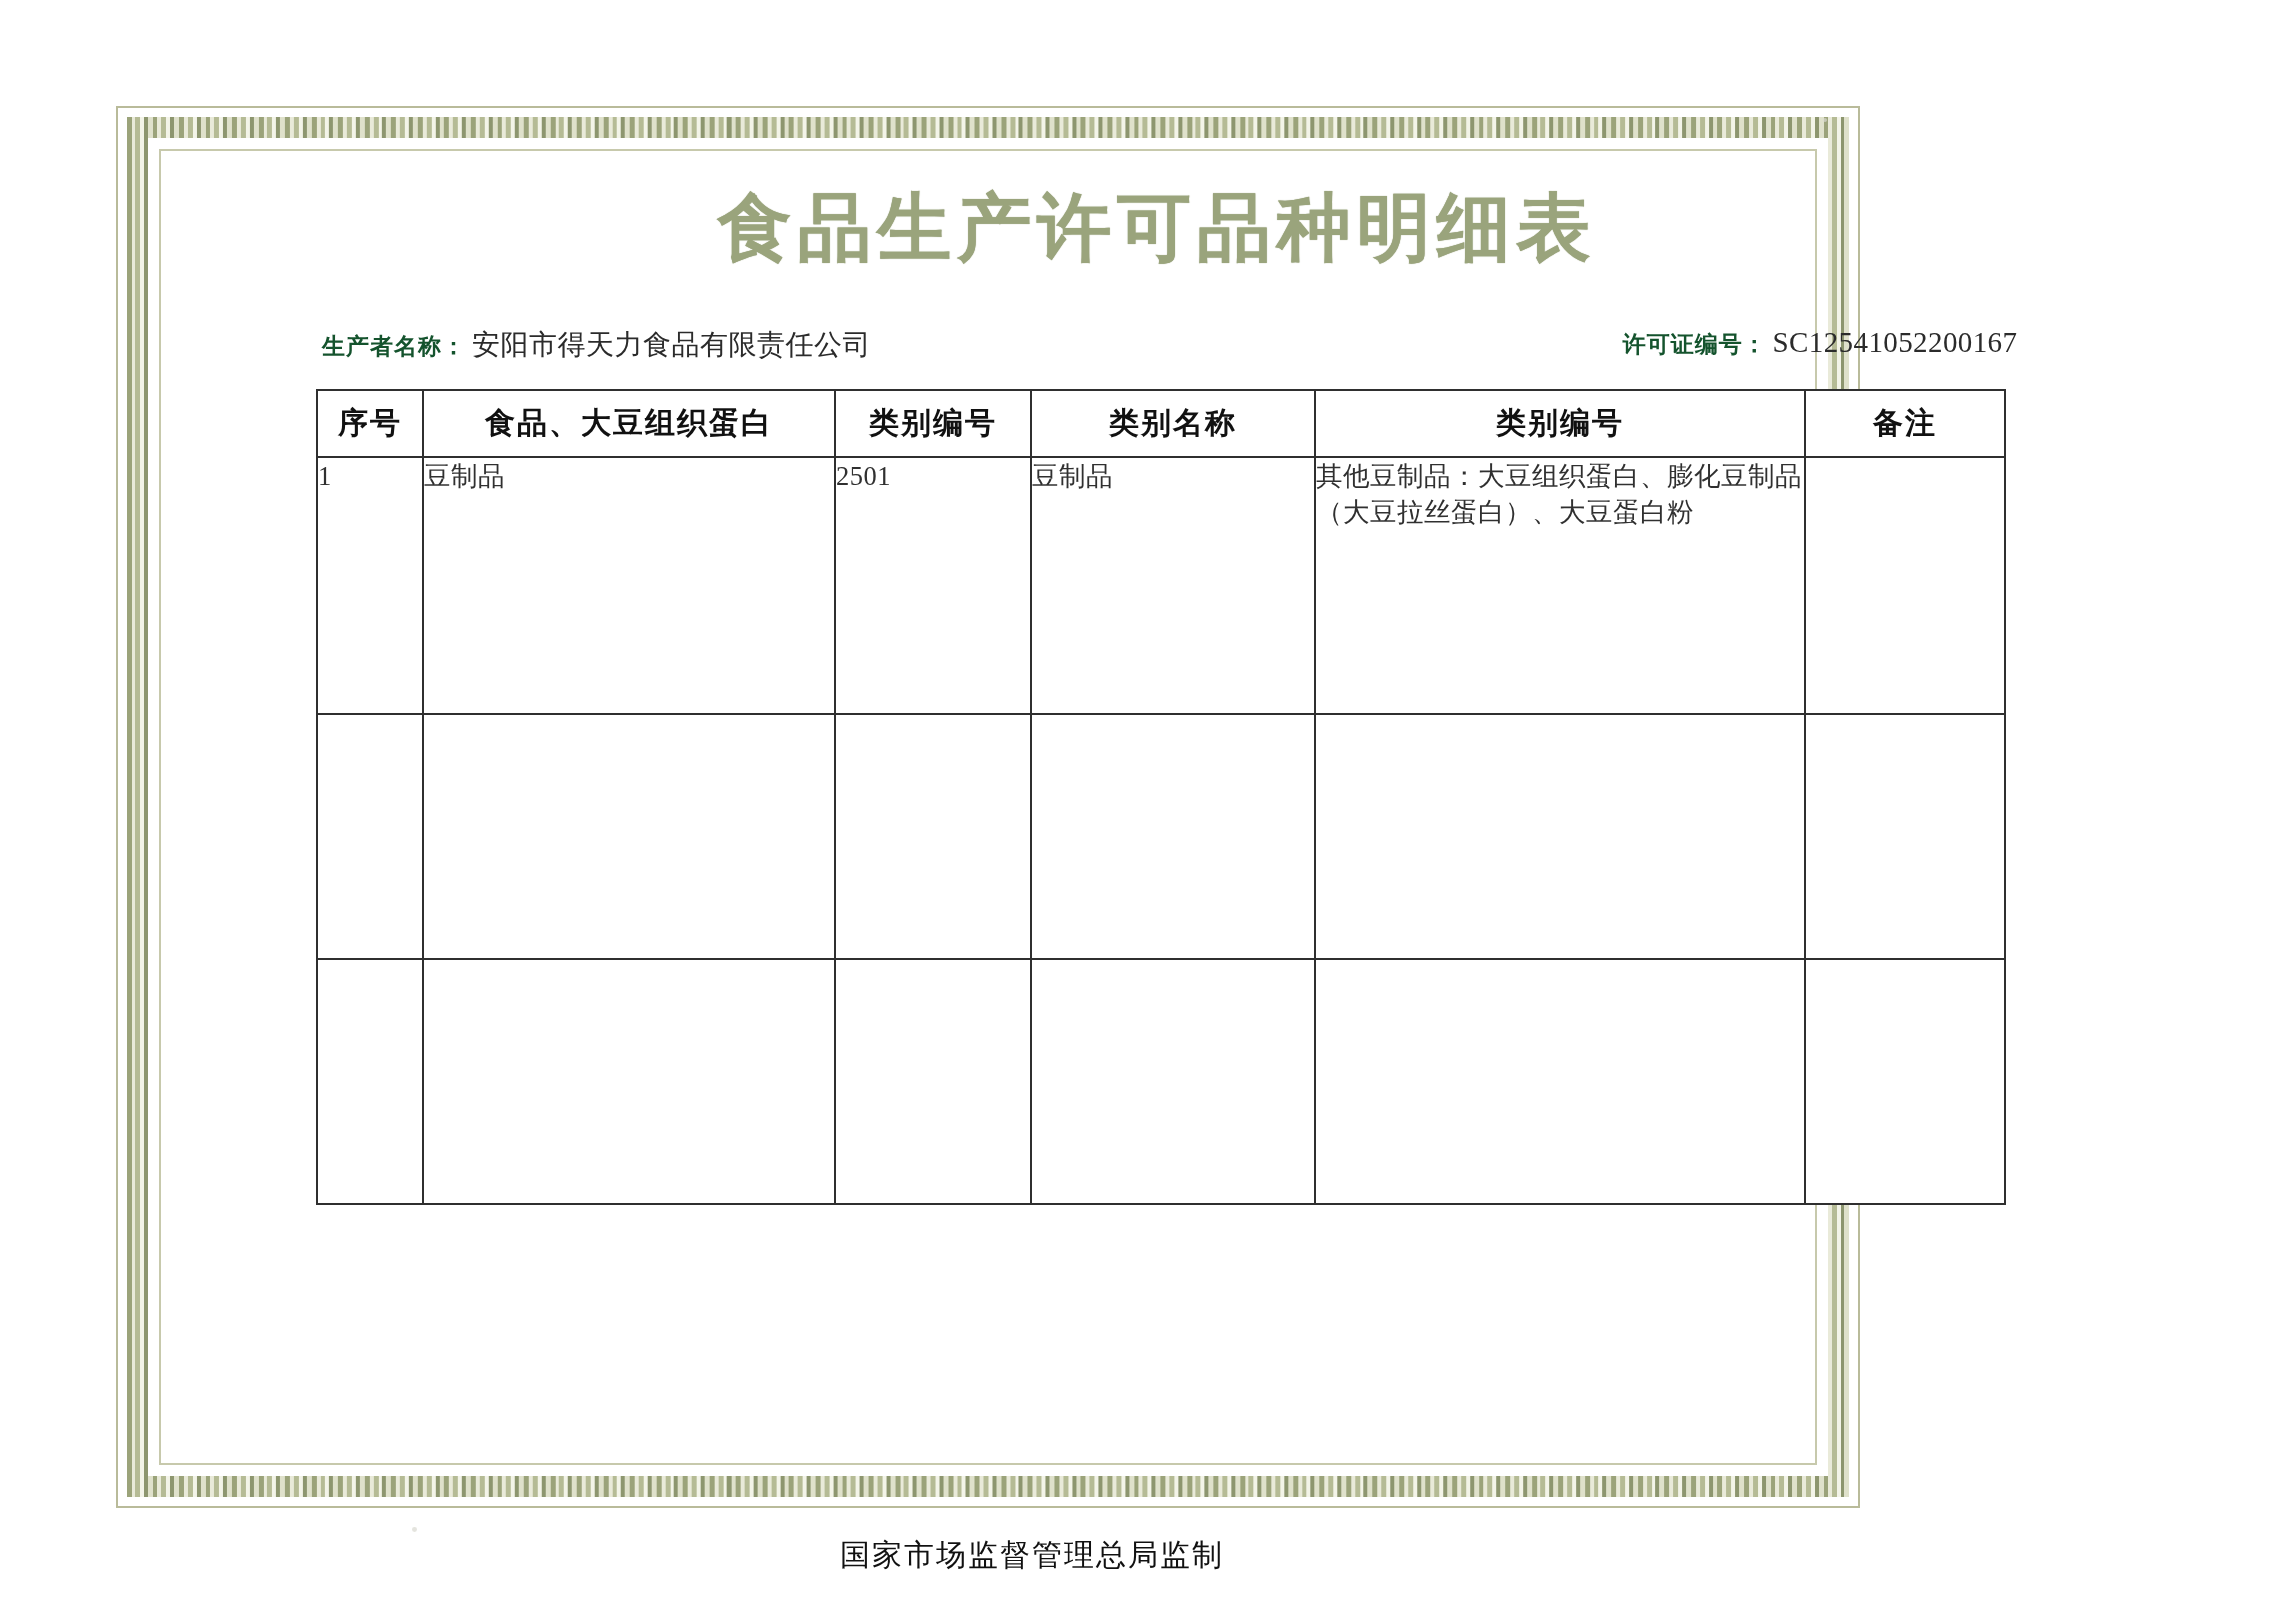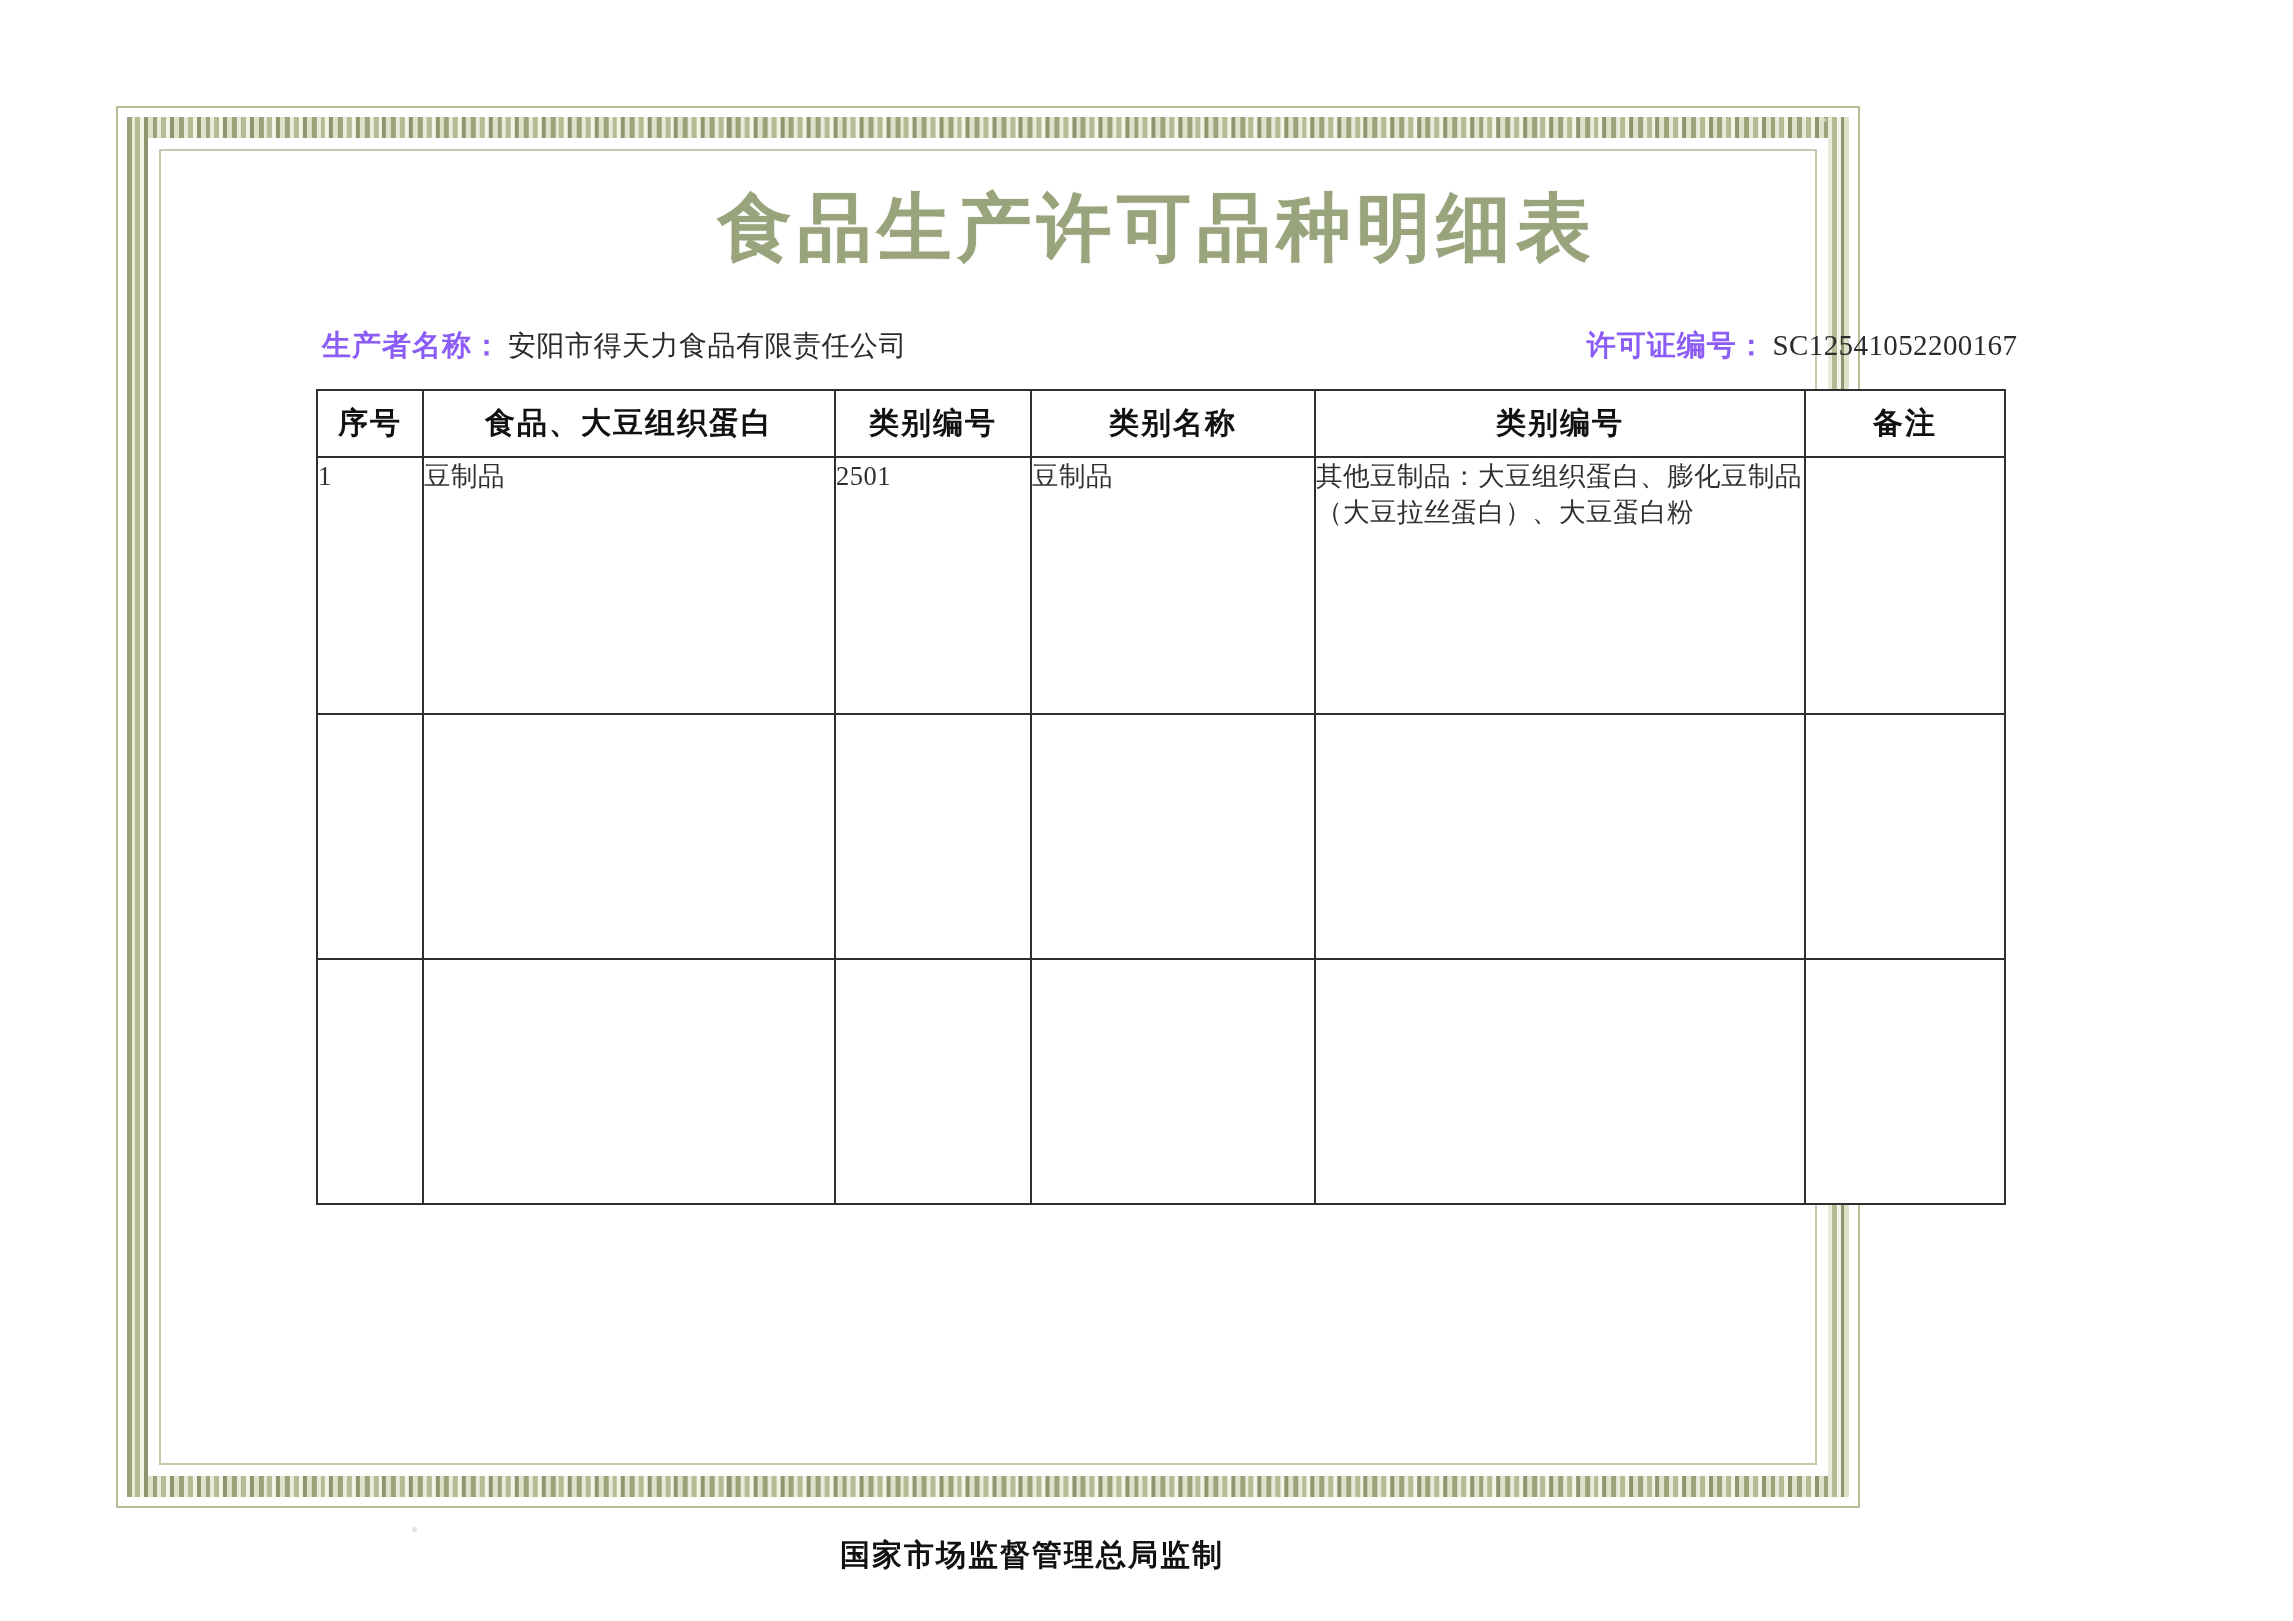--- a/index.html
+++ b/index.html
@@ -91,22 +91,22 @@
   }
   .meta-right {
     position: absolute;
     right: 21.6px;
     top: 5.9px;
     white-space: nowrap;
   }
   .meta-label {
     font-family: "Liberation Serif", serif;
     font-weight: bold;
-    font-size: 29px;
-    color: #8b5cf6;
+    font-size: 23px;
+    color: #14532d;
     letter-spacing: 1px;
   }
   .meta-value {
     font-family: "Liberation Serif", serif;
     font-size: 28px;
     color: #2b2b2b;
     letter-spacing: 0.5px;
     margin-left: 5.9px;
     margin-top: 40px;
   }
@@ -179,21 +179,21 @@
   .notes .note-line-2 { margin-left: 90px; }
 
   
   .footer {
     position: absolute;
     left: 0;
     top: 1535px;
     width: 2064px;
     text-align: center;
     font-family: "Liberation Serif", serif;
-    font-weight: bold;
+    font-weight: normal;
     font-size: 30px;
     letter-spacing: 2px;
     color: #111;
   }
 
   
   .speckle {
     position: absolute;
     background: #d8d8d0;
     border-radius: 50%;

